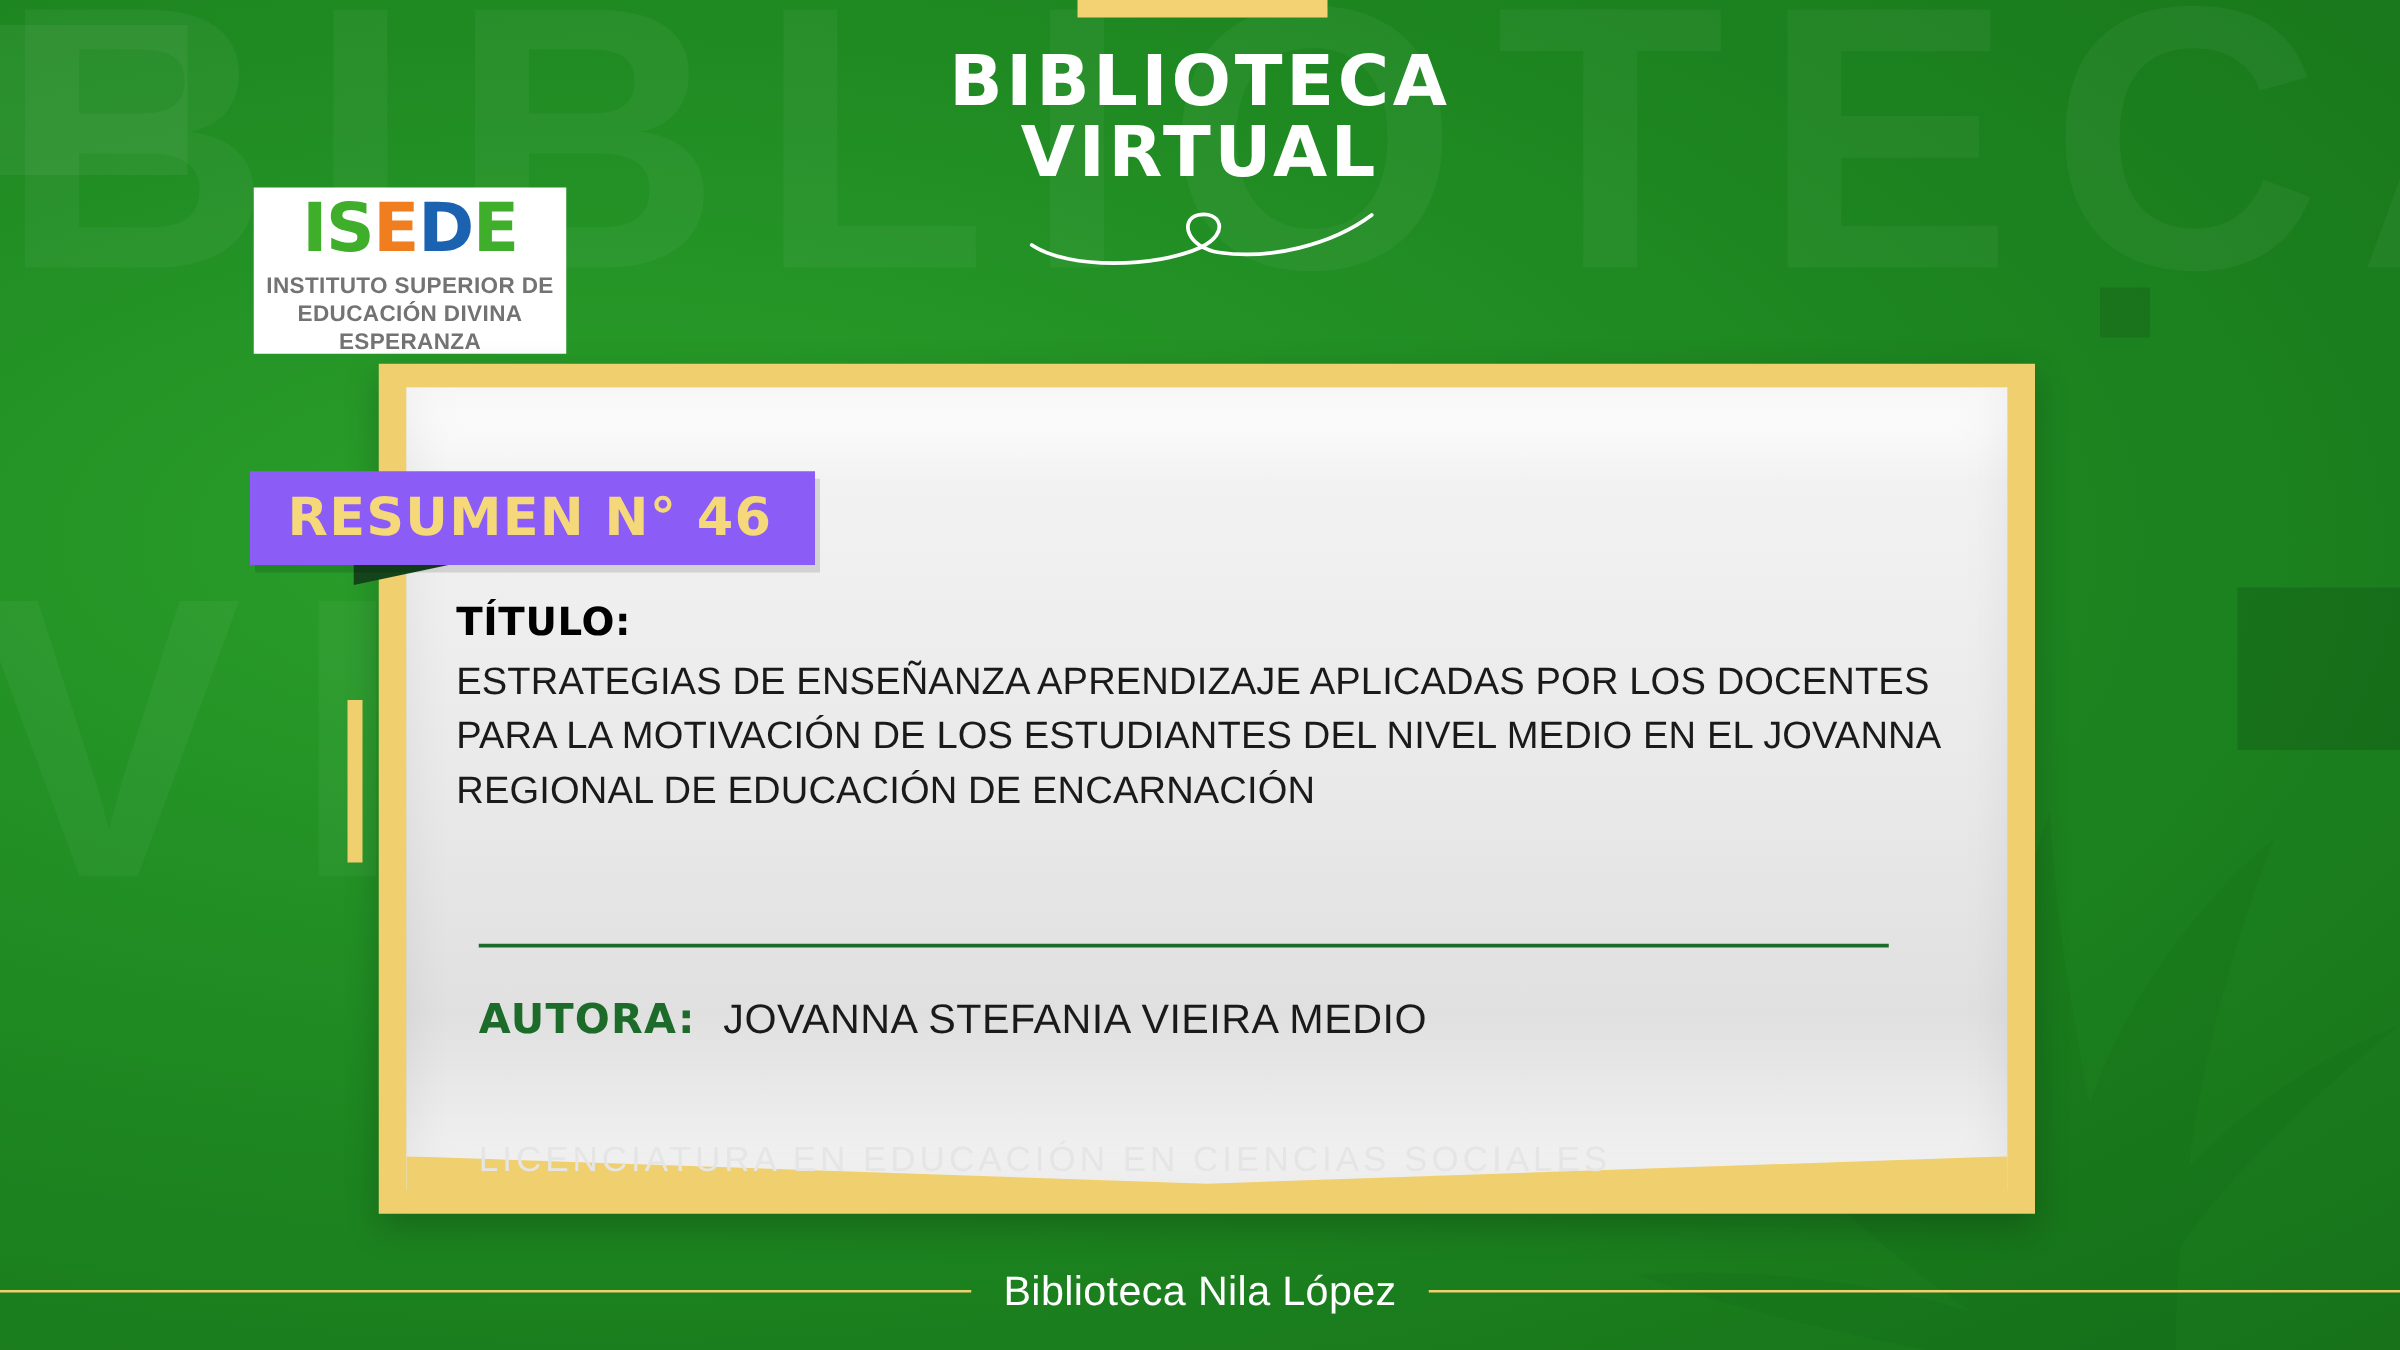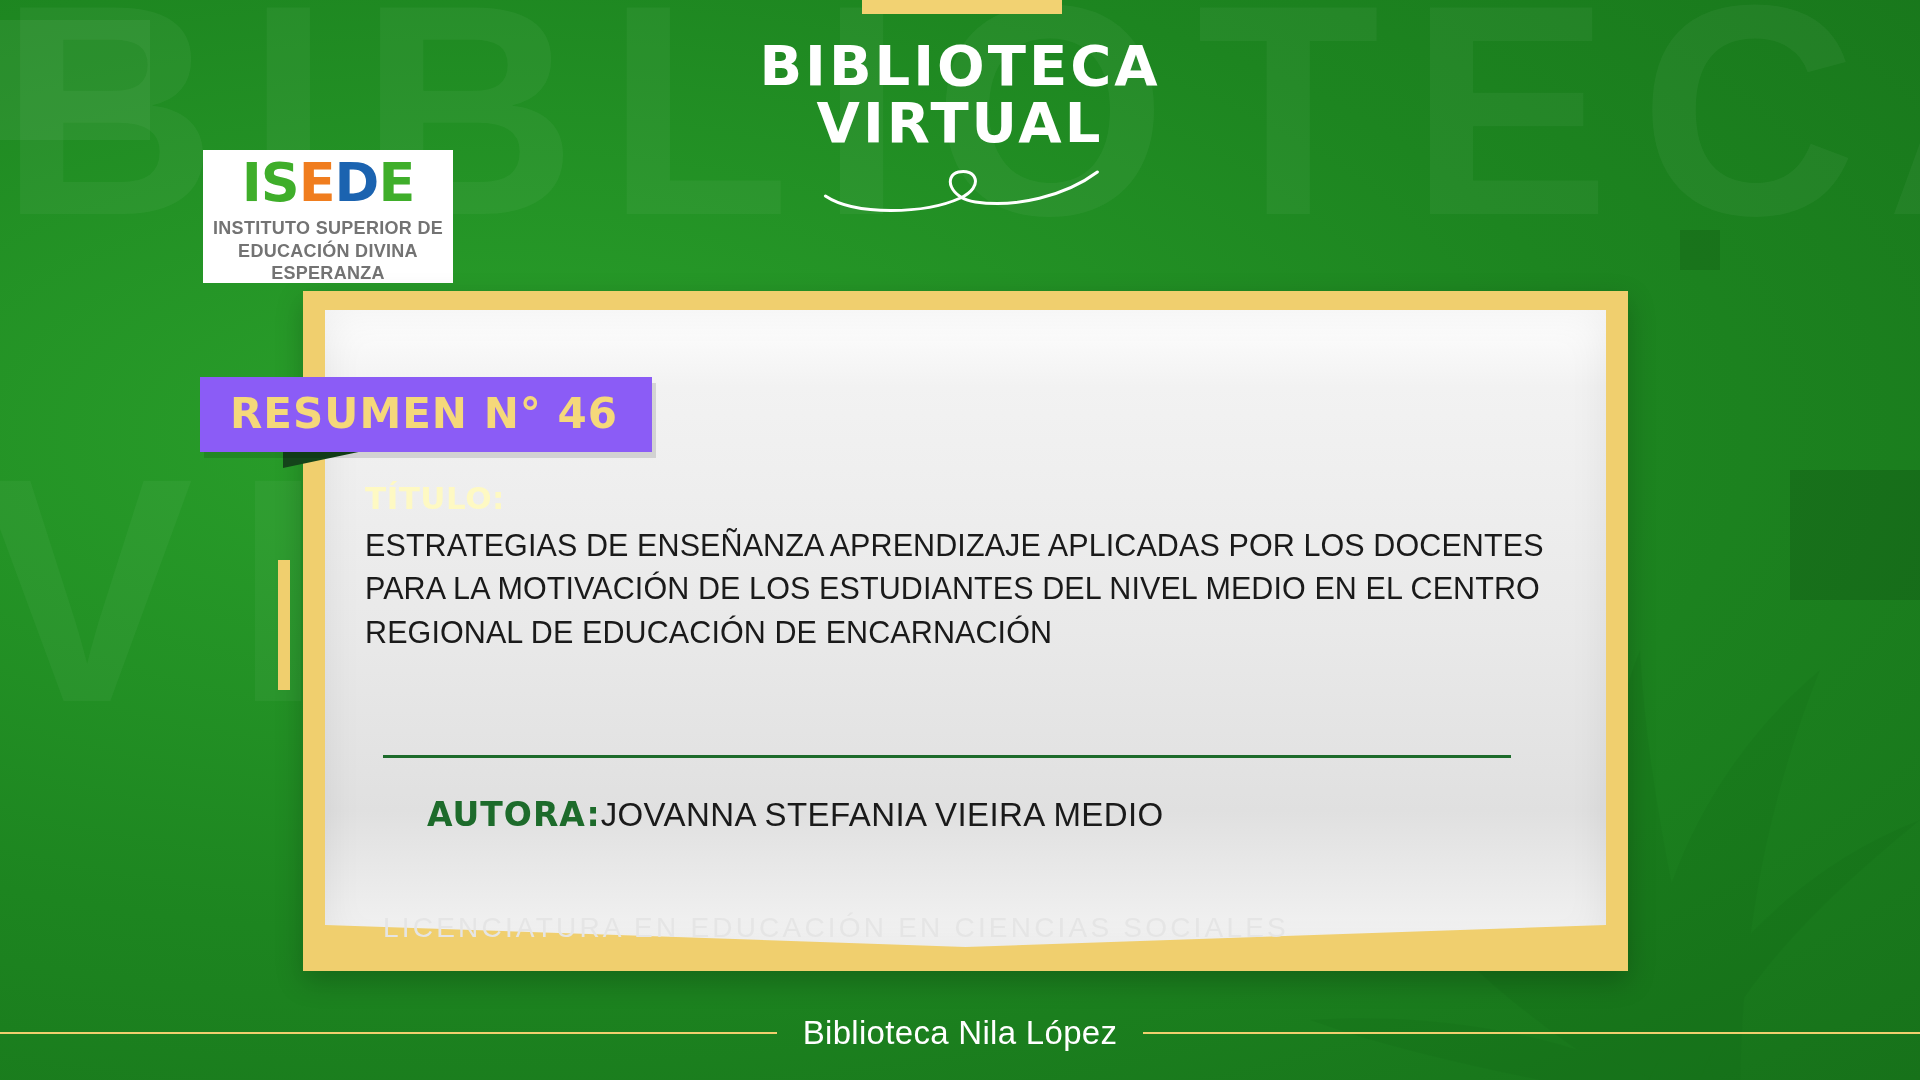--- a/index.html
+++ b/index.html
@@ -163,39 +163,39 @@
     z-index:6;
   }
 
   
   .content{
     position:absolute;
     left:365px; top:480px;
     width:1210px;
   }
   .label-titulo{
-    color:#fef9c3;
+    color:#000000;
     font-size:31px; font-weight:bold;
     letter-spacing:0.5px;
     font-family:"DejaVu Sans", sans-serif;
   }
   .titulo-text{
     margin-top:8px;
     color:#1a1a1a;
     font-size:30.5px;
     line-height:1.42;
     letter-spacing:0.1px;
   }
   .divider{
     position:absolute; left:383px; top:755px;
     width:1128px; height:3px; background:#1d6b2b;
   }
   .autor-row{
     position:absolute; left:383px; top:795px;
-    display:flex; align-items:baseline; margin-left:44px;
+    display:flex; align-items:baseline; gap:22px;
   }
   .label-autora{
     color:#1d6b2b;
     font-size:33px; font-weight:bold;
     letter-spacing:1px;
     font-family:"DejaVu Sans", sans-serif;
   }
   .autora-name{
     color:#1a1a1a;
     font-size:33px;
@@ -267,21 +267,21 @@
 
 <div class="card-frame"></div>
 <div class="card-inner"></div>
 
 <div class="badge-tail"></div>
 <div class="resumen-badge">RESUMEN N° 46</div>
 <div class="left-yellow-bar"></div>
 
 <div class="content">
   <div class="label-titulo">TÍTULO:</div>
-  <div class="titulo-text">ESTRATEGIAS DE ENSEÑANZA APRENDIZAJE APLICADAS POR LOS DOCENTES PARA LA MOTIVACIÓN DE LOS ESTUDIANTES DEL NIVEL MEDIO EN EL CENTRO REGIONAL DE EDUCACIÓN DE ENCARNACIÓN</div>
+  <div class="titulo-text">ESTRATEGIAS DE ENSEÑANZA APRENDIZAJE APLICADAS POR LOS DOCENTES PARA LA MOTIVACIÓN DE LOS ESTUDIANTES DEL NIVEL MEDIO EN EL JOVANNA REGIONAL DE EDUCACIÓN DE ENCARNACIÓN</div>
 </div>
 
 <div class="divider"></div>
 
 <div class="autor-row">
   <div class="label-autora">AUTORA:</div>
   <div class="autora-name">JOVANNA STEFANIA VIEIRA MEDIO</div>
 </div>
 
 <div class="carrera">LICENCIATURA EN EDUCACIÓN EN CIENCIAS SOCIALES</div>

